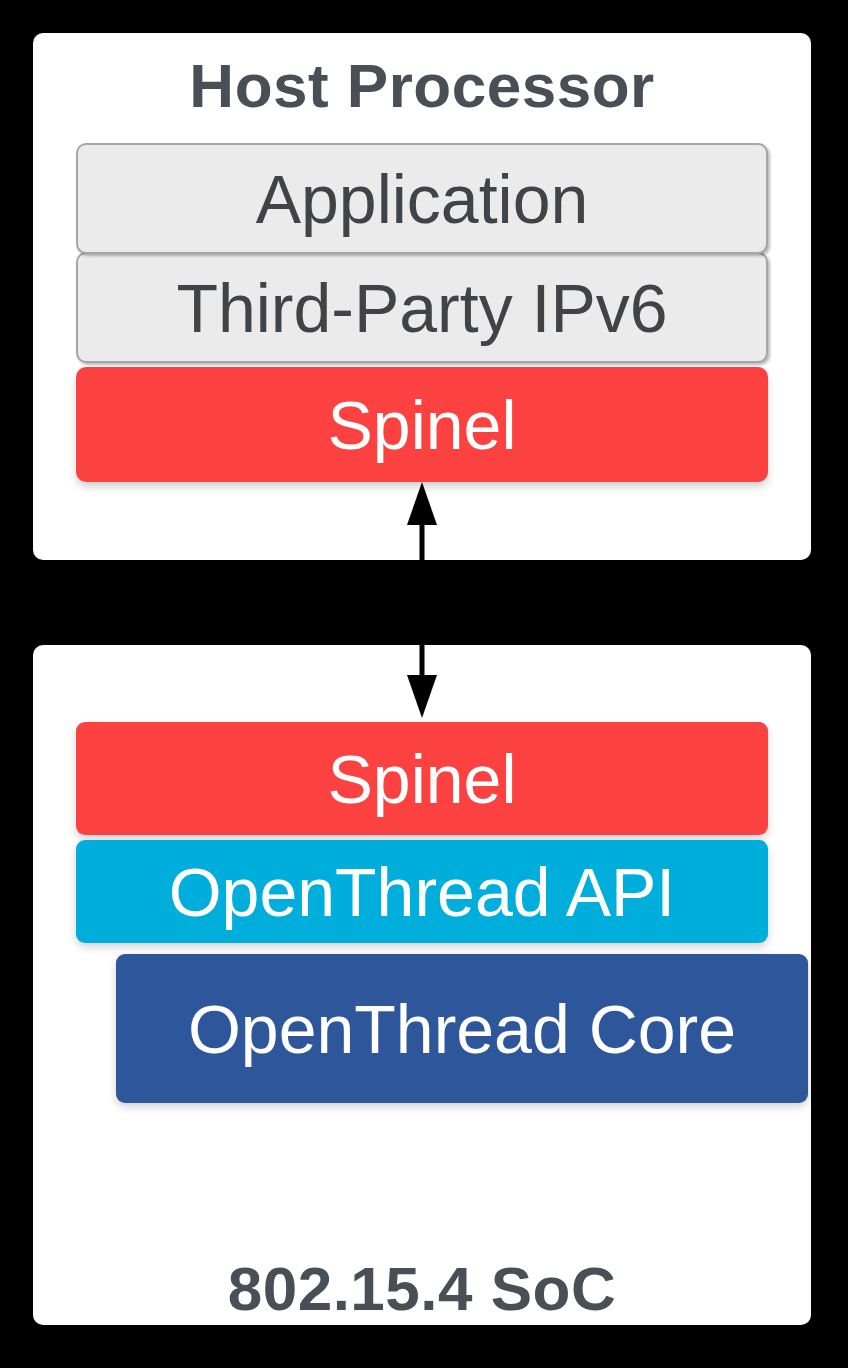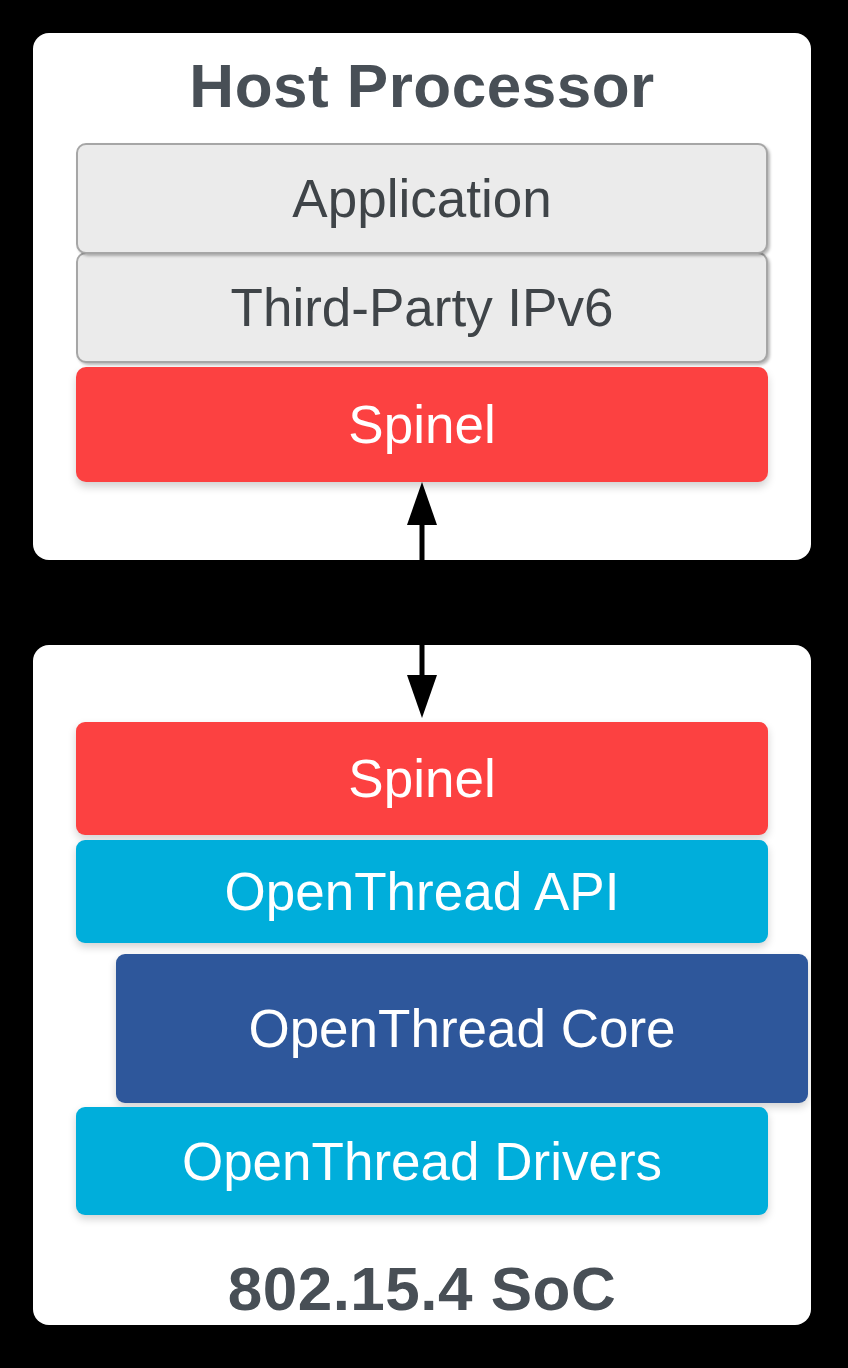--- a/index.html
+++ b/index.html
@@ -12,21 +12,21 @@
     height: 1368px;
     position: relative;
     overflow: hidden;
     font-family: "Liberation Sans", "DejaVu Sans", sans-serif;
   }
   .card {
     position: absolute;
     left: 33px;
     width: 778px;
     background: var(--card, #ffffff);
-    border-radius: 16px;
+    border-radius: 10px;
     z-index: 1;
   }
   #host-card { top: 33px; height: 527px; }
   #soc-card  { top: 645px; height: 680px; }
 
   .card-title {
     position: absolute;
     left: 0;
     width: 100%;
     display: flex;
@@ -47,21 +47,21 @@
   }
   #host-stack { top: 110px; }
   #soc-stack  { top: 77px; }
 
   .layer {
     box-sizing: border-box;
     width: 100%;
     display: flex;
     align-items: center;
     justify-content: center;
-    font-size: 53px;
+    font-size: 68px;
   }
   .layer.gray {
     background: var(--gray_fill, #EBEBEB);
     border: 2px solid var(--gray_border, #A6A6A6);
     border-radius: 10px;
     color: var(--gray_text, #3F4448);
     box-shadow: 2px 2px 3px rgba(0,0,0,0.28);
   }
   #layer-application { height: 111px; position: relative; z-index: 2; }
   #layer-ipv6 { height: 111px; margin-top: -2px; position: relative; z-index: 1; }
@@ -107,16 +107,15 @@
   <line x1="20" y1="32" x2="20" y2="206" stroke="#000000" stroke-width="5"></line>
   <polygon points="20,1 35,44 5,44" fill="#000000"></polygon>
   <polygon points="20,237 35,194 5,194" fill="#000000"></polygon>
 </svg>
 
 <div class="card" id="soc-card">
   <div class="stack" id="soc-stack">
     <div class="layer soc" id="layer-spinel-soc">Spinel</div>
     <div class="layer soc cyan" id="layer-api">OpenThread API</div>
     <div class="layer soc blue" id="layer-core">OpenThread Core</div>
-    <div class="layer soc cyan" id="layer-drivers">OpenThread Drivers</div>
   </div>
   <div class="card-title" id="soc-title">802.15.4 SoC</div>
 </div>
 
 </body></html>

